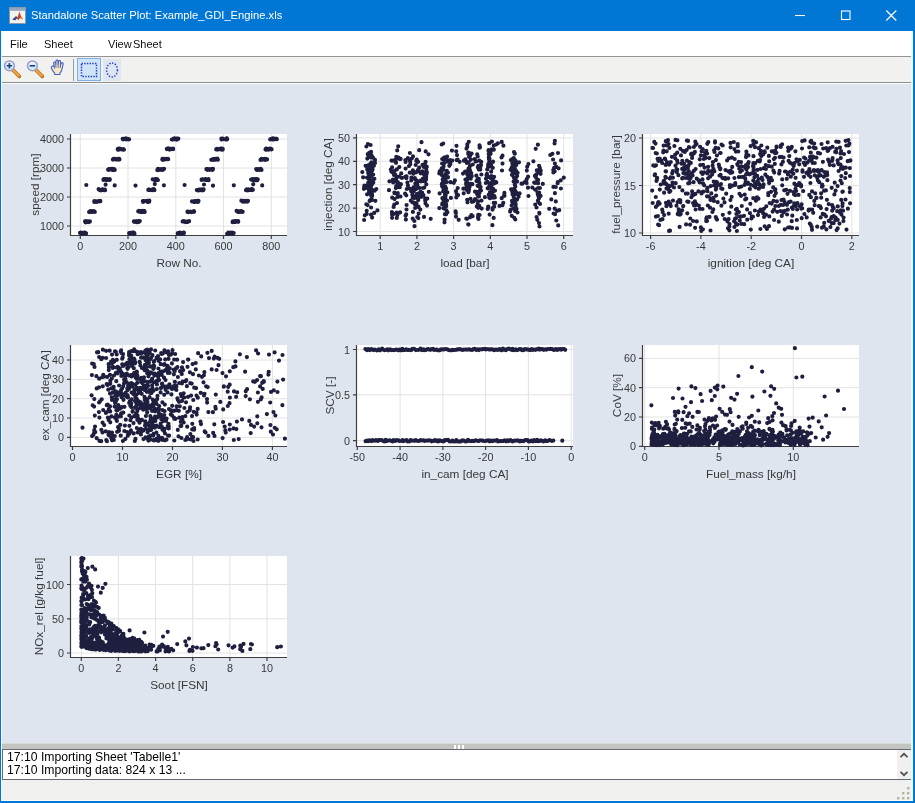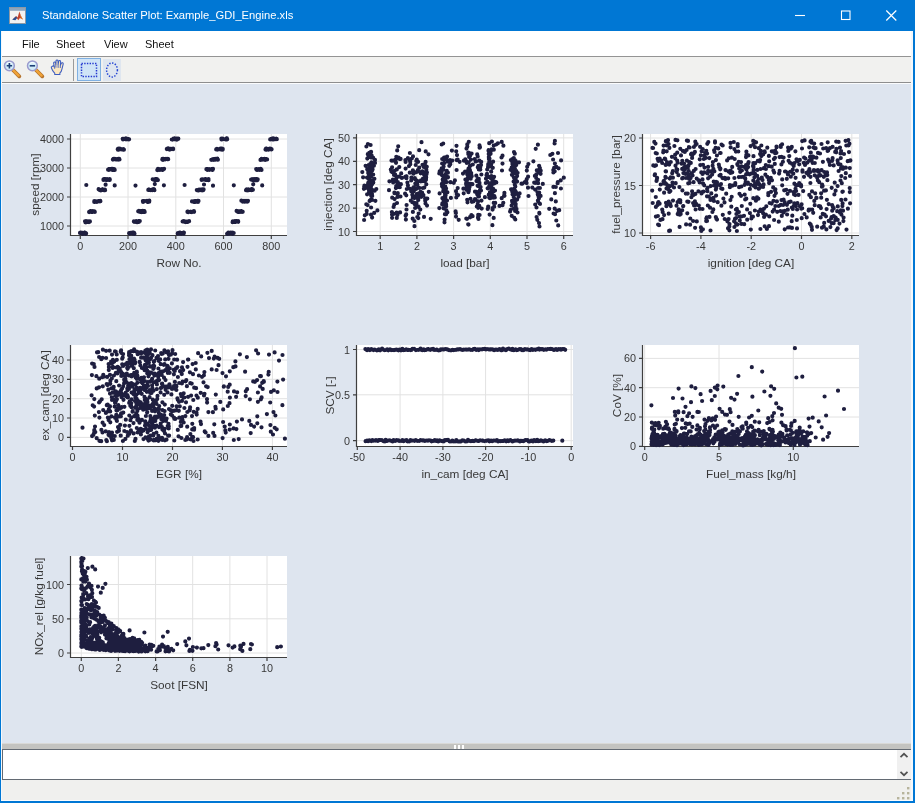--- a/index.html
+++ b/index.html
@@ -1,20 +1,20 @@
 <!DOCTYPE html>
 <html><head><meta charset="utf-8">
 <style>
 * { margin:0; padding:0; box-sizing:border-box; }
 html,body { width:915px; height:803px; overflow:hidden; }
 body { font-family:"Liberation Sans",sans-serif; position:relative; background:#dee5ef; }
 .titlebar { position:absolute; left:0; top:0; width:915px; height:31px; background:#0077d4; }
-.titletext { position:absolute; left:42px; top:0; height:19px; line-height:30px; color:#fff; font-size:11.2px; }
+.titletext { position:absolute; left:31px; top:0; height:19px; line-height:30px; color:#fff; font-size:11.2px; }
 .menubar { position:absolute; left:1px; top:31px; width:913px; height:25px; background:#ffffff; }
-.menubar span { position:absolute; top:0; height:35px; line-height:26px; font-size:11px; color:#101010;margin-left:12px; }
+.menubar span { position:absolute; top:0; height:35px; line-height:26px; font-size:11px; color:#101010; }
 .menusep { position:absolute; left:1px; top:56px; width:913px; height:1px; background:#949494; }
 .toolbar { position:absolute; left:1px; top:57px; width:913px; height:25px; background:#f1f1ef; }
 .toolsep { position:absolute; left:1px; top:82px; width:913px; height:1px; background:#8e8e8e; }
 .toolsep2 { position:absolute; left:1px; top:83px; width:913px; height:1px; background:#fbfcfd; }
 .vsep { position:absolute; left:73px; top:59px; width:1px; height:22px; background:#9a9a9a; }
 .panel { position:absolute; left:2px; top:84px; width:911px; height:659px; background:#dee5ef; }
 .splitter { position:absolute; left:2px; top:743px; width:911px; height:6px; background:#c3c3c0; border-top:1px solid #d9d9d7; }
 .sgrip { position:absolute; top:745px; width:2px; height:4px; background:#fdfdfd; }
 .logbox { position:absolute; left:2px; top:749px; width:910px; height:31px; background:#ffffff; border:1px solid #636a73; }
 .logtext { position:absolute; left:4px; top:1px; font-size:12.2px; color:#000; line-height:13px; white-space:pre; }
@@ -153,21 +153,21 @@
 </svg>
 <div class="titletext">Standalone Scatter Plot: Example_GDI_Engine.xls</div>
 <svg width="140" height="31" viewBox="0 0 140 31" style="position:absolute;right:0;top:0">
 <path d="M20 15.5 H30" stroke="#fff" stroke-width="1.1"></path>
 <rect x="66.5" y="11" width="8.5" height="8.5" fill="none" stroke="#fff" stroke-width="1.1"></rect>
 <path d="M111.3 10.5 L121.3 20.5 M121.3 10.5 L111.3 20.5" stroke="#fff" stroke-width="1.2"></path>
 </svg>
 <div class="menubar">
 <span style="left:9px">File</span>
 <span style="left:43px">Sheet</span>
-<span style="left:91px">View</span>
+<span style="left:107px">View</span>
 <span style="left:132px">Sheet</span>
 </div>
 <div class="menusep"></div>
 <div class="toolbar"></div>
 <div class="toolsep"></div>
 <div class="toolsep2"></div>
 <svg width="22" height="22" viewBox="0 0 22 22" style="position:absolute;left:2px;top:59px">
 <line x1="11" y1="11" x2="17.3" y2="17.3" stroke="#b5722a" stroke-width="3.8" stroke-linecap="round"></line>
 <line x1="11" y1="11" x2="16.6" y2="16.6" stroke="#f0a338" stroke-width="2.4" stroke-linecap="round"></line>
 <circle cx="7.4" cy="6.8" r="4.9" fill="#d2ecf8" stroke="#9a9ace" stroke-width="1.5"></circle>
@@ -192,20 +192,22 @@
 </svg>
 <div style="position:absolute;left:103px;top:59px;width:18px;height:22px;background:#dfe6ef"></div>
 <svg width="18" height="22" viewBox="0 0 18 22" style="position:absolute;left:103px;top:59px">
 <ellipse cx="9" cy="11" rx="5.4" ry="7.0" fill="none" stroke="#2445d4" stroke-width="1.5" stroke-dasharray="1.4 1.5"></ellipse>
 </svg>
 <div class="splitter"></div>
 <div class="sgrip" style="left:454px"></div>
 <div class="sgrip" style="left:458px"></div>
 <div class="sgrip" style="left:462px"></div>
 <div class="logbox">
+<div class="logtext">17:10 Importing Sheet 'Tabelle1'
+17:10 Importing data: 824 x 13 ...</div>
 <svg width="14" height="29" viewBox="0 0 14 29" style="position:absolute;right:0;top:0">
 <rect x="0" y="0" width="14" height="29" fill="#f0f0f0"></rect>
 <path d="M3.5 7.2 L7 3.8 L10.5 7.2" fill="none" stroke="#505050" stroke-width="1.7"></path>
 <path d="M3.5 21.8 L7 25.2 L10.5 21.8" fill="none" stroke="#505050" stroke-width="1.7"></path>
 </svg>
 </div>
 <div class="graystrip"></div>
 <svg width="16" height="16" viewBox="0 0 16 16" style="position:absolute;left:896px;top:785px">
 <g fill="#b7b49c">
 <rect x="11" y="2" width="2.4" height="2.4"></rect>

